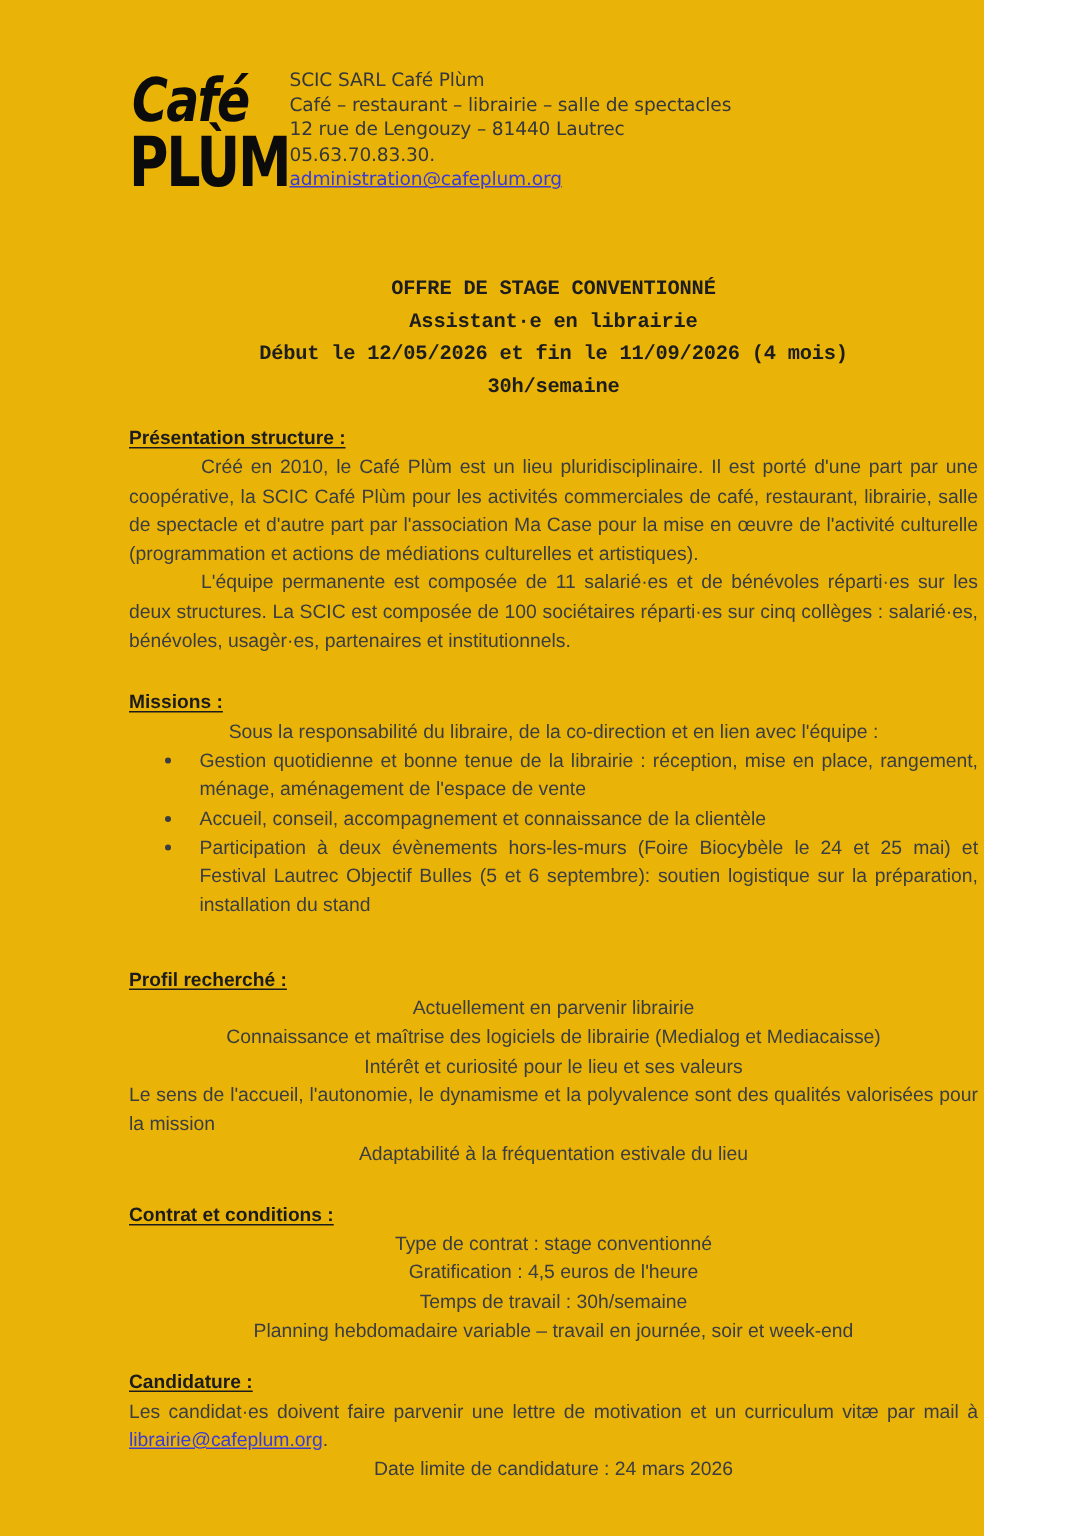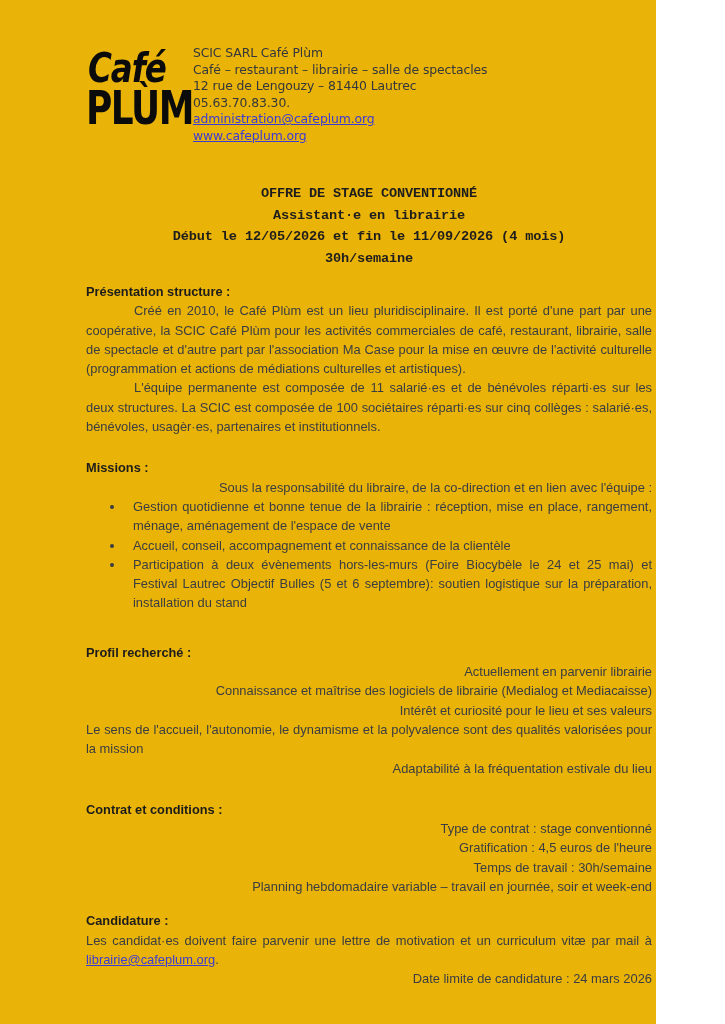--- a/index.html
+++ b/index.html
@@ -103,34 +103,35 @@
     left: 86px;
     top: 282px;
     width: 566px;
     font-size: 12.9px;
     line-height: 19.3px;
     color: #3a3d42;
   }
 
   .sect-head {
     font-weight: 700;
+    text-decoration: underline;
     text-underline-offset: 2px;
     color: #1c1c1c;
     font-size: 12.8px;
     margin: 0;
   }
 
   p.para {
     margin: 0;
     text-align: justify;
     text-justify: inter-word;
     hyphens: none;
   }
   p.para.indent { text-indent: 48px; }
-  p.flow { margin: 0; text-align: right; }
+  p.flow { margin: 0; text-align: center; }
   p.flow.justify { text-align: justify; }
   .gap-md  { height: 15px; }
   .gap-lg  { height: 22px; }
   .gap-xl  { height: 30px; }
 
   ul.bullets {
     list-style: none;
     margin: 0;
     padding: 0;
   }
@@ -171,23 +172,20 @@
     </div>
 
     <div class="letterhead-text">
       <div class="lh-row">SCIC SARL Café Plùm</div>
       <div class="lh-row">Café – restaurant – librairie – salle de spectacles</div>
       <div class="lh-row">12 rue de Lengouzy – 81440 Lautrec</div>
       <div class="lh-row">05.63.70.83.30.</div>
       <div class="lh-row">
         <a class="lh-link" href="#">administration@cafeplum.org</a>
       </div>
-      <div class="lh-row">
-        <a class="lh-link" href="#">www.cafeplum.org</a>
-      </div>
     </div>
   </div>
 
   <div class="doc-title">
     <div>OFFRE DE STAGE CONVENTIONNÉ</div>
     <div>Assistant·e en librairie</div>
     <div>Début le 12/05/2026 et fin le 11/09/2026 (4 mois)</div>
     <div>30h/semaine</div>
   </div>
 

